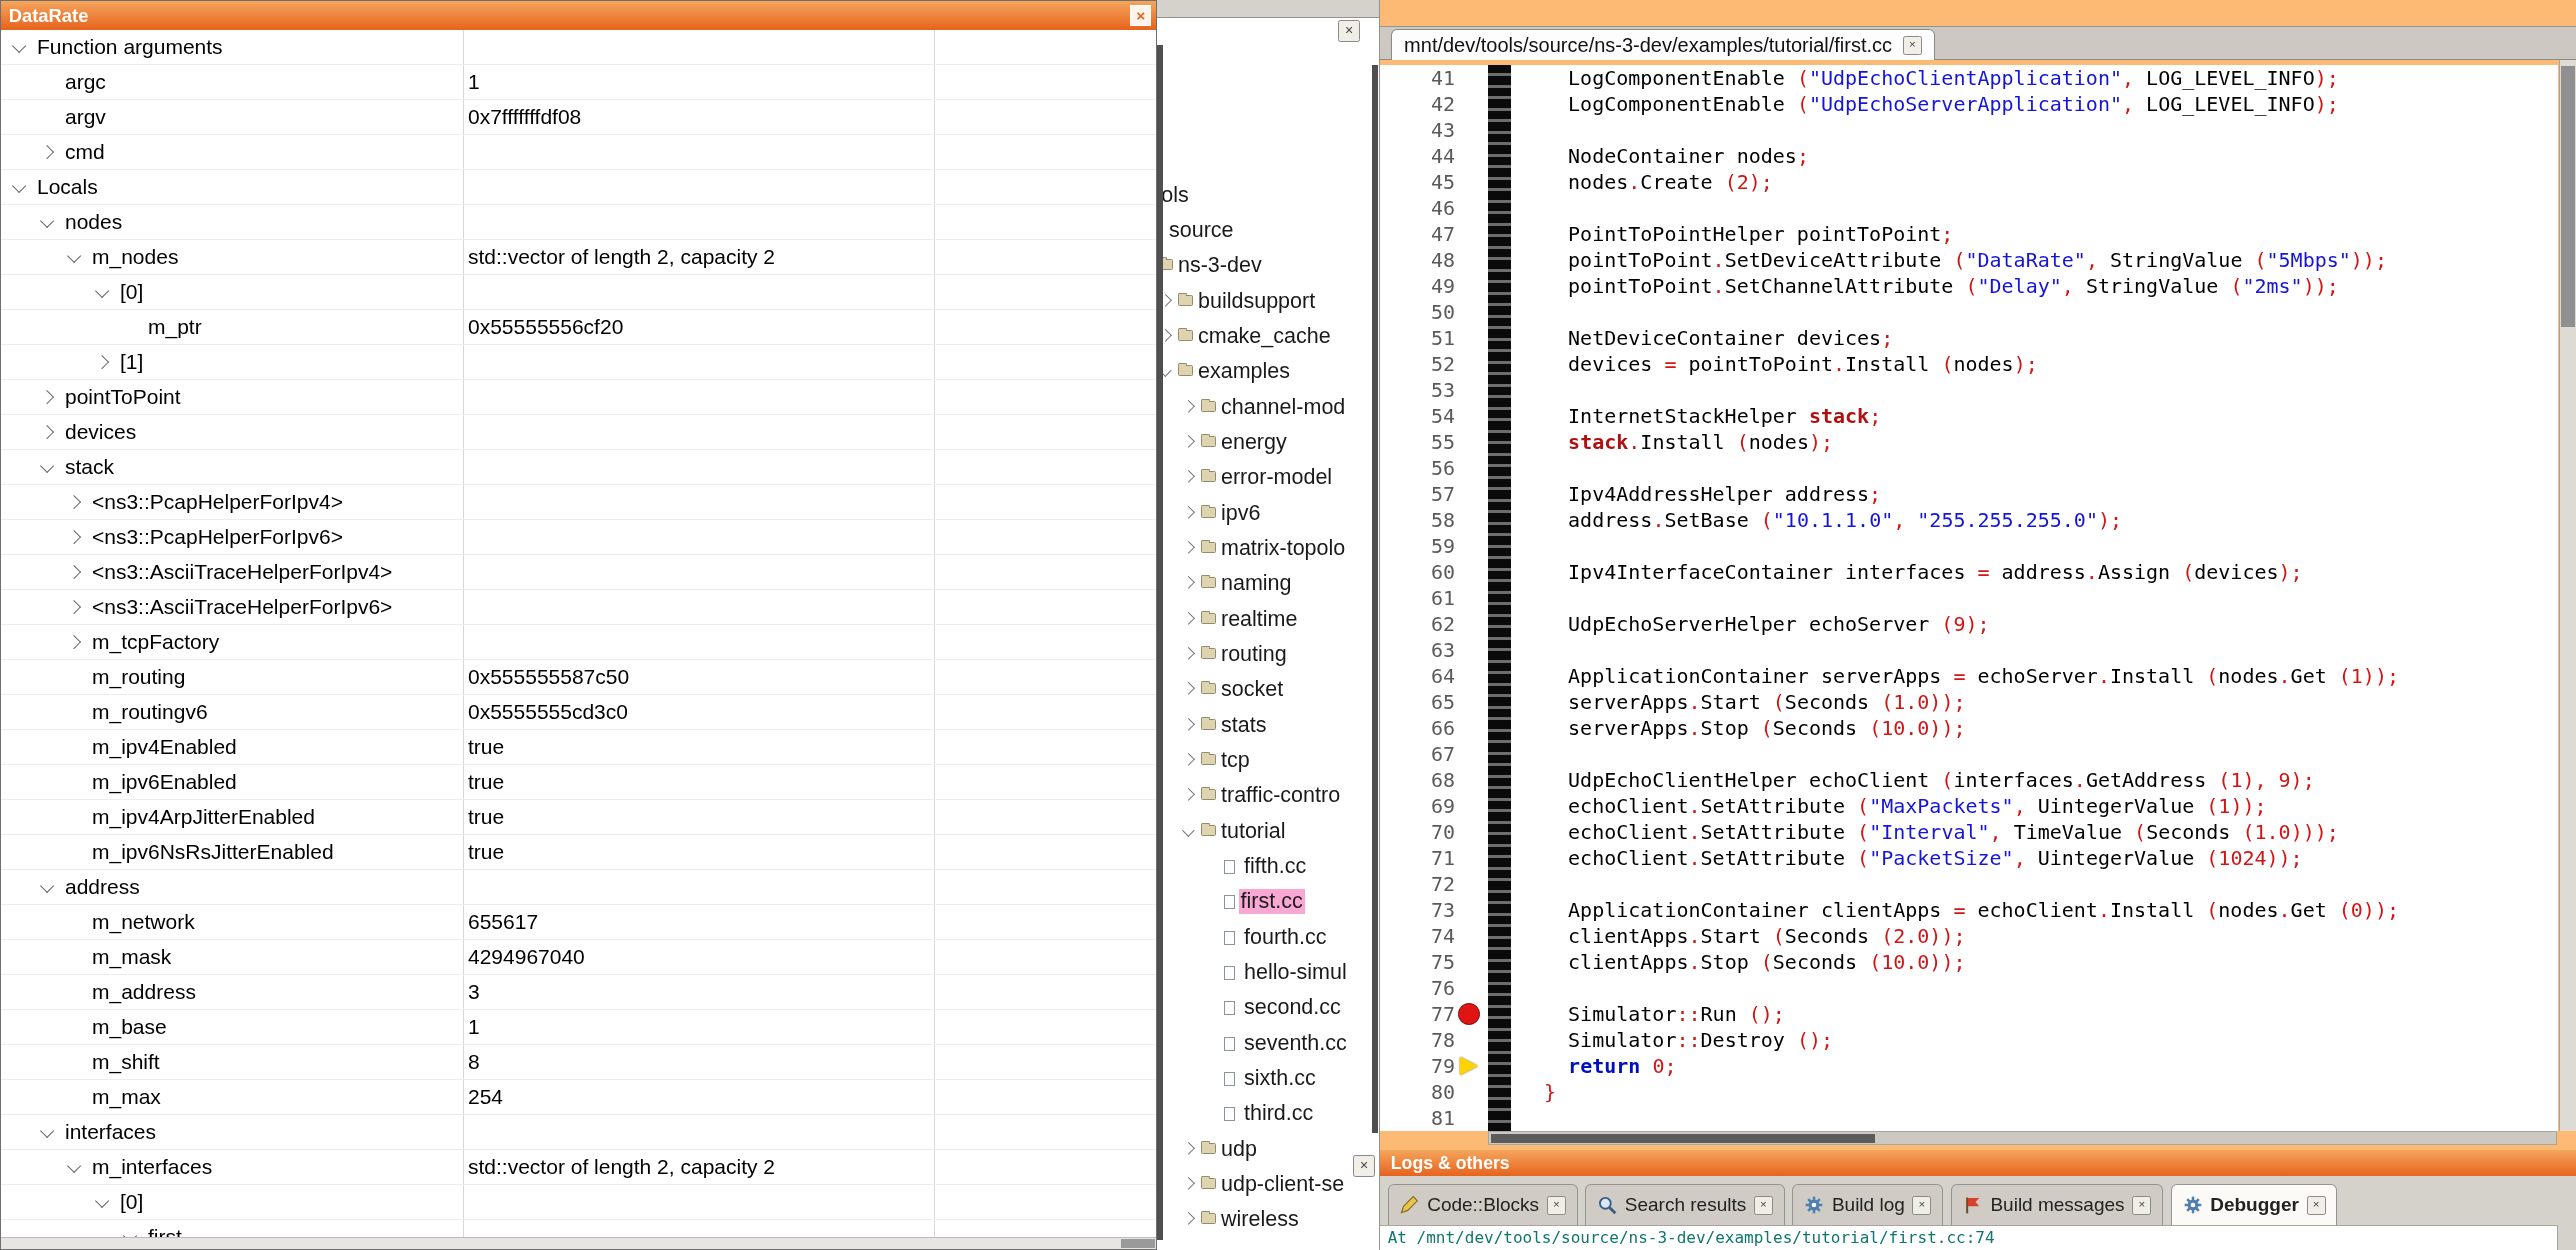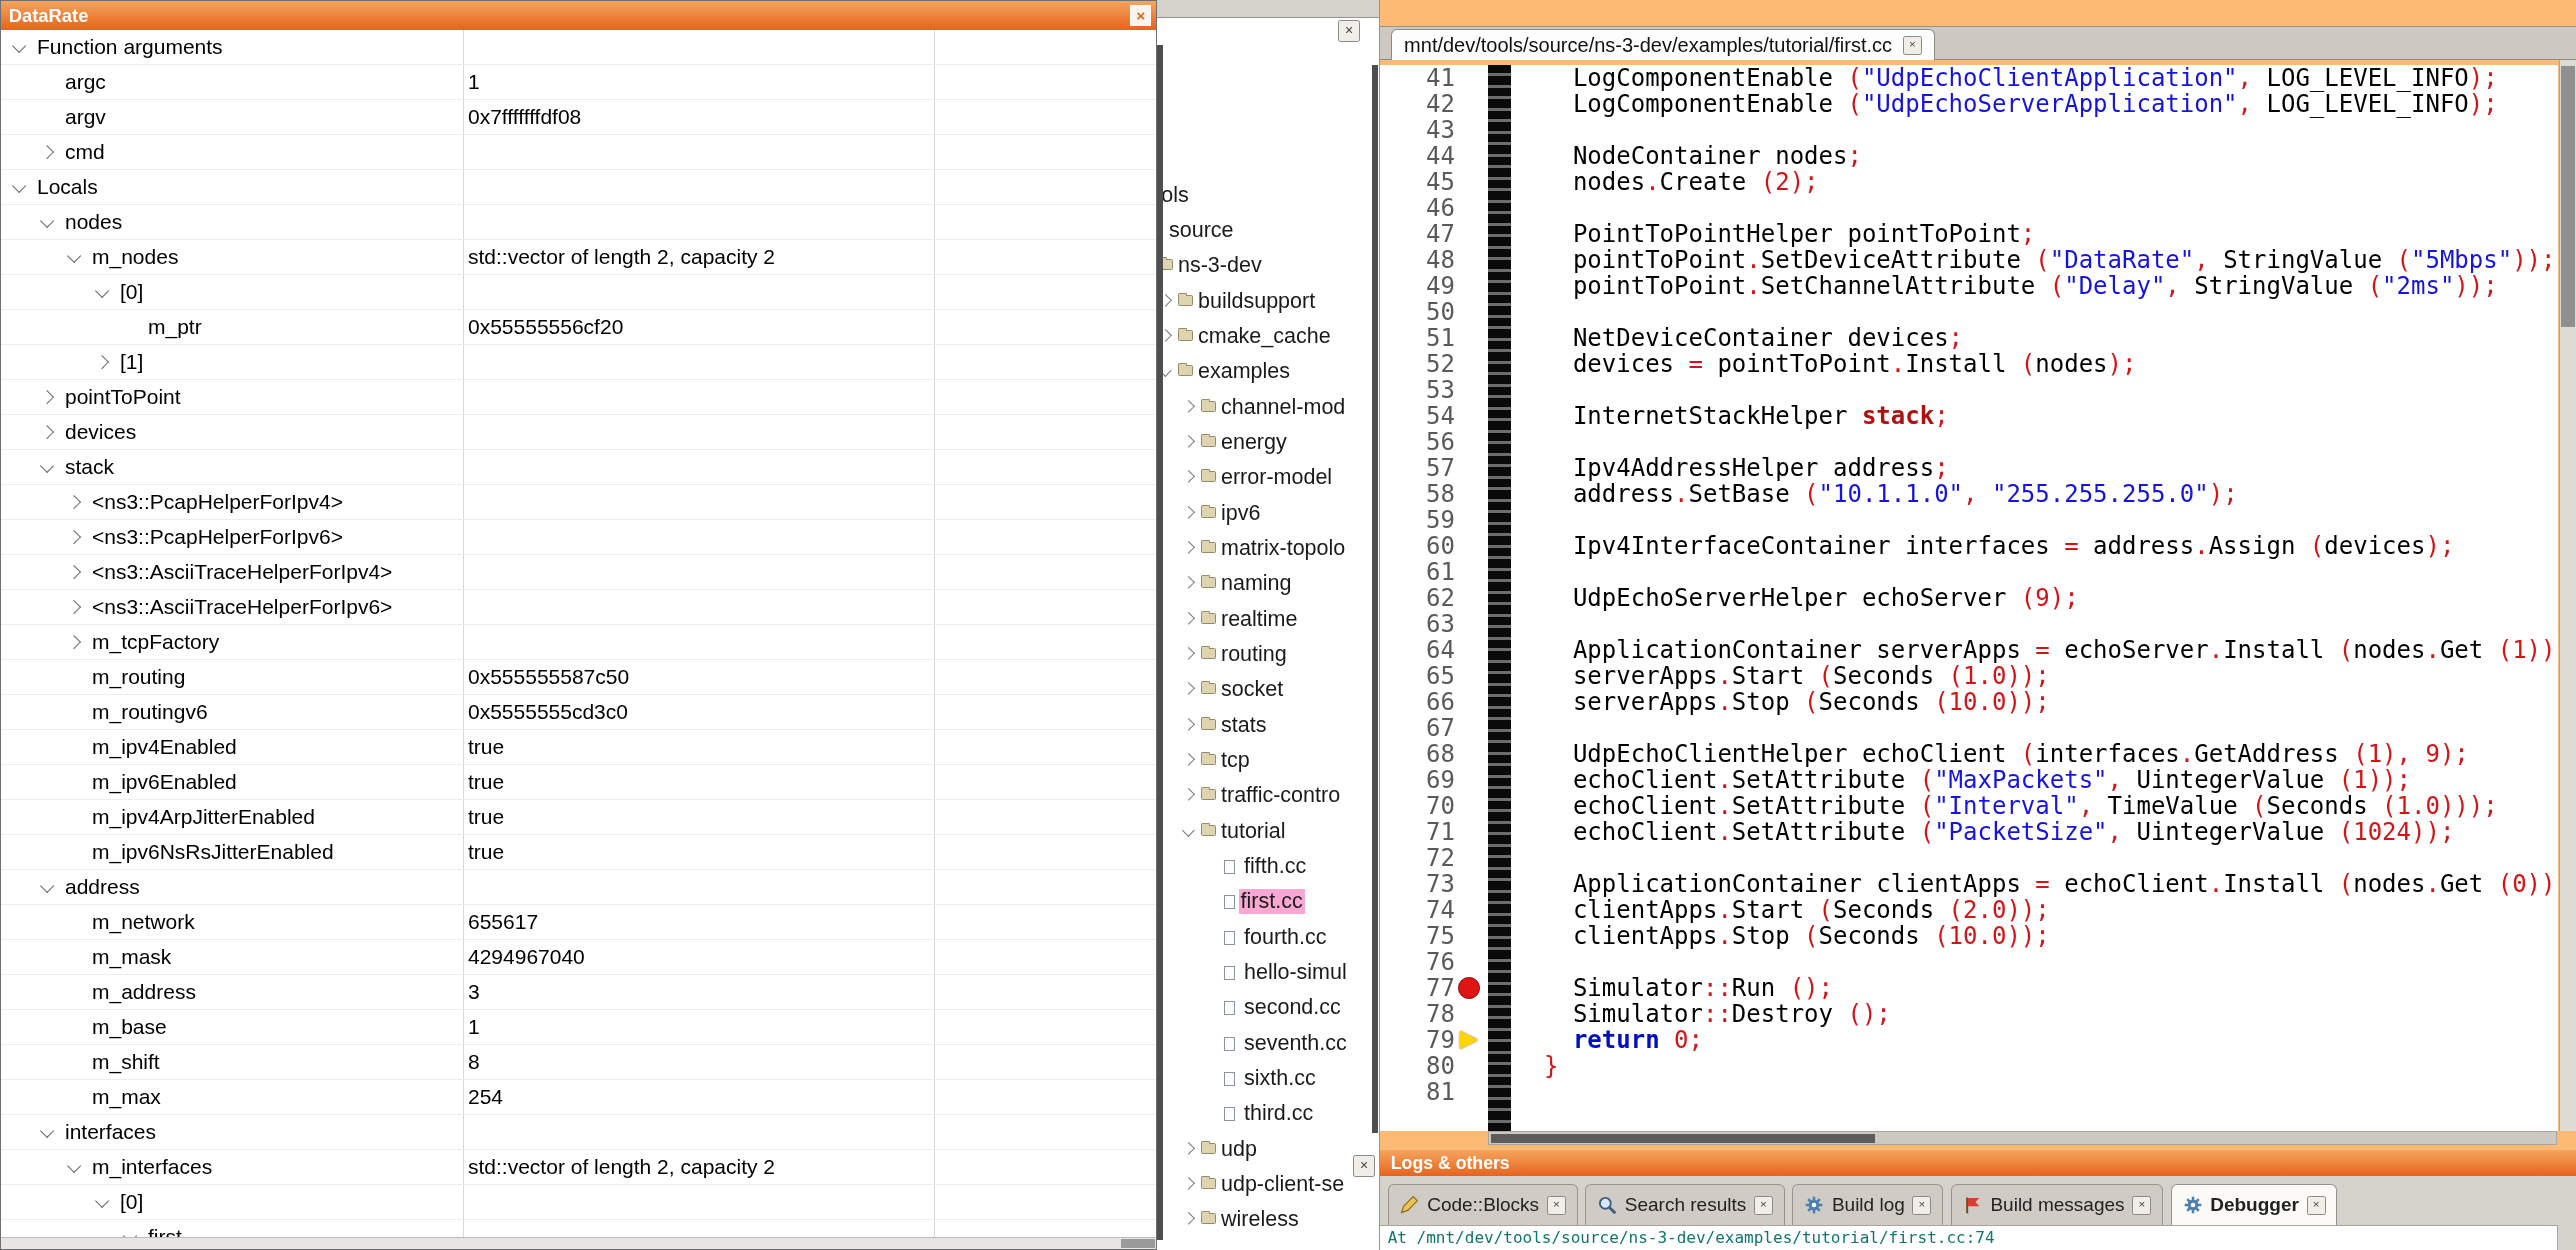--- a/index.html
+++ b/index.html
@@ -33,21 +33,21 @@
   .editor-pane{position:absolute;left:1379px;top:0;width:1197px;height:1150px;background:#fdba74;border-left:0.8px solid #979390;}
   .tabbar{position:absolute;left:0;top:26px;width:100%;height:34px;background:#cdc9c2;
           border-top:0.8px solid #979390;border-bottom:0.8px solid #8d8983;box-sizing:border-box;}
   .ed-tab{position:absolute;left:10.8px;top:2.3px;height:31px;background:#fdfdfd;border:0.8px solid #8d8983;border-bottom:none;
           border-radius:6.1px 6.1px 0 0;display:flex;align-items:center;gap:10.8px;padding:0 12.3px;box-sizing:border-box;}
   .ed-tab-label{font-size:20px;color:#111;white-space:nowrap;}
   .code-area{position:absolute;left:0;top:65px;width:1178px;height:1066px;background:#fff;overflow:hidden;}
   .fold-strip{position:absolute;left:108px;top:0;width:23px;height:1071px;
               background:repeating-linear-gradient(180deg,#0a0a0a 0 8.4px,#6d6d6d 8.4px 11.5px);}
   .cline{position:relative;height:26px;line-height:26px;padding-left:164px;
-         font-family:"DejaVu Sans Mono",monospace;font-size:24px;white-space:pre;}
+         font-family:"DejaVu Sans Mono",monospace;font-size:20px;white-space:pre;}
   .lnum{position:absolute;left:0;top:0;width:75px;text-align:right;color:#5a5a5a;}
   .bp{position:absolute;left:78px;top:2.3px;width:21.5px;height:21.5px;border-radius:50%;background:#e11414;
       border:1.5px solid #7d0b0b;box-sizing:border-box;}
   .cur-arrow{position:absolute;left:80px;top:3.8px;width:0;height:0;border-left:18.4px solid #ffd400;
              border-top:9.2px solid transparent;border-bottom:9.2px solid transparent;
              filter:drop-shadow(0 0 0.8px #806c00);}
   .tk-d{color:#000;}
   .tk-o{color:#d41414;}
   .tk-n{color:#d41414;}
   .tk-s{color:#1414dc;}
@@ -263,20 +263,21 @@
           <div class="cline"><span class="lnum">45</span><span class="lcode"><span class="tk-d">  nodes</span><span class="tk-o">.</span><span class="tk-d">Create </span><span class="tk-o">(</span><span class="tk-n">2</span><span class="tk-o">);</span></span></div>
           <div class="cline"><span class="lnum">46</span><span class="lcode"></span></div>
           <div class="cline"><span class="lnum">47</span><span class="lcode"><span class="tk-d">  PointToPointHelper pointToPoint</span><span class="tk-o">;</span></span></div>
           <div class="cline"><span class="lnum">48</span><span class="lcode"><span class="tk-d">  pointToPoint</span><span class="tk-o">.</span><span class="tk-d">SetDeviceAttribute </span><span class="tk-o">(</span><span class="tk-s">"DataRate"</span><span class="tk-o">, </span><span class="tk-d">StringValue </span><span class="tk-o">(</span><span class="tk-s">"5Mbps"</span><span class="tk-o">));</span></span></div>
           <div class="cline"><span class="lnum">49</span><span class="lcode"><span class="tk-d">  pointToPoint</span><span class="tk-o">.</span><span class="tk-d">SetChannelAttribute </span><span class="tk-o">(</span><span class="tk-s">"Delay"</span><span class="tk-o">, </span><span class="tk-d">StringValue </span><span class="tk-o">(</span><span class="tk-s">"2ms"</span><span class="tk-o">));</span></span></div>
           <div class="cline"><span class="lnum">50</span><span class="lcode"></span></div>
           <div class="cline"><span class="lnum">51</span><span class="lcode"><span class="tk-d">  NetDeviceContainer devices</span><span class="tk-o">;</span></span></div>
           <div class="cline"><span class="lnum">52</span><span class="lcode"><span class="tk-d">  devices </span><span class="tk-o">=</span><span class="tk-d"> pointToPoint</span><span class="tk-o">.</span><span class="tk-d">Install </span><span class="tk-o">(</span><span class="tk-d">nodes</span><span class="tk-o">);</span></span></div>
           <div class="cline"><span class="lnum">53</span><span class="lcode"></span></div>
           <div class="cline"><span class="lnum">54</span><span class="lcode"><span class="tk-d">  InternetStackHelper </span><span class="tk-r">stack</span><span class="tk-o">;</span></span></div>
+          <div class="cline"><span class="lnum">55</span><span class="lcode"><span class="tk-d">  </span><span class="tk-r">stack</span><span class="tk-o">.</span><span class="tk-d">Install </span><span class="tk-o">(</span><span class="tk-d">nodes</span><span class="tk-o">);</span></span></div>
           <div class="cline"><span class="lnum">56</span><span class="lcode"></span></div>
           <div class="cline"><span class="lnum">57</span><span class="lcode"><span class="tk-d">  Ipv4AddressHelper address</span><span class="tk-o">;</span></span></div>
           <div class="cline"><span class="lnum">58</span><span class="lcode"><span class="tk-d">  address</span><span class="tk-o">.</span><span class="tk-d">SetBase </span><span class="tk-o">(</span><span class="tk-s">"10.1.1.0"</span><span class="tk-o">, </span><span class="tk-s">"255.255.255.0"</span><span class="tk-o">);</span></span></div>
           <div class="cline"><span class="lnum">59</span><span class="lcode"></span></div>
           <div class="cline"><span class="lnum">60</span><span class="lcode"><span class="tk-d">  Ipv4InterfaceContainer interfaces </span><span class="tk-o">=</span><span class="tk-d"> address</span><span class="tk-o">.</span><span class="tk-d">Assign </span><span class="tk-o">(</span><span class="tk-d">devices</span><span class="tk-o">);</span></span></div>
           <div class="cline"><span class="lnum">61</span><span class="lcode"></span></div>
           <div class="cline"><span class="lnum">62</span><span class="lcode"><span class="tk-d">  UdpEchoServerHelper echoServer </span><span class="tk-o">(</span><span class="tk-n">9</span><span class="tk-o">);</span></span></div>
           <div class="cline"><span class="lnum">63</span><span class="lcode"></span></div>
           <div class="cline"><span class="lnum">64</span><span class="lcode"><span class="tk-d">  ApplicationContainer serverApps </span><span class="tk-o">=</span><span class="tk-d"> echoServer</span><span class="tk-o">.</span><span class="tk-d">Install </span><span class="tk-o">(</span><span class="tk-d">nodes</span><span class="tk-o">.</span><span class="tk-d">Get </span><span class="tk-o">(</span><span class="tk-n">1</span><span class="tk-o">));</span></span></div>
           <div class="cline"><span class="lnum">65</span><span class="lcode"><span class="tk-d">  serverApps</span><span class="tk-o">.</span><span class="tk-d">Start </span><span class="tk-o">(</span><span class="tk-d">Seconds </span><span class="tk-o">(</span><span class="tk-n">1.0</span><span class="tk-o">));</span></span></div>

